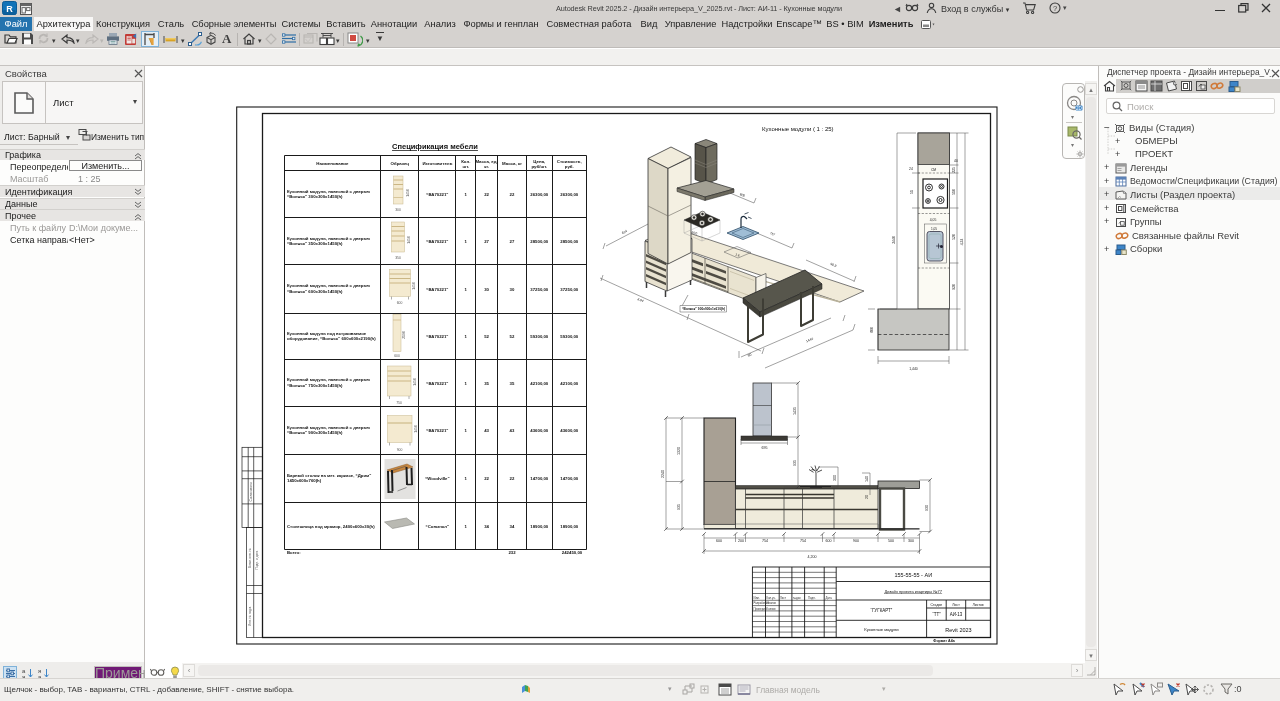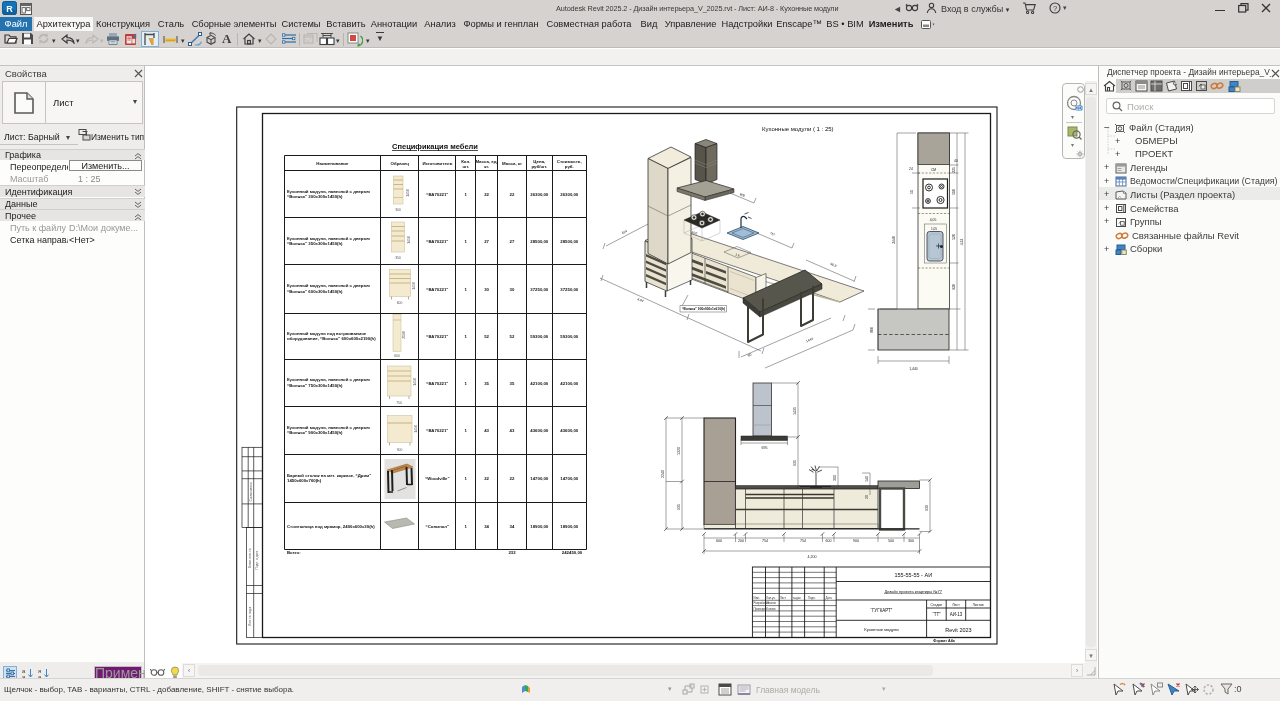--- a/index.html
+++ b/index.html
@@ -32,21 +32,21 @@
       <rect x="0.5" y="0.5" width="14" height="13" rx="2" fill="#1173b8" stroke="#0d5c96"></rect>
       <rect x="1" y="9" width="13" height="5" rx="1.5" fill="#0d5c96" opacity="0.8"></rect>
       <text x="7.5" y="10.5" font-size="9" font-weight="bold" fill="#fff" text-anchor="middle" font-family="Liberation Sans">R</text>
     </svg>
     <svg class="abs" style="left:20px;top:3px" width="12" height="12" viewBox="0 0 12 12">
       <rect x="0.5" y="0.5" width="11" height="11" fill="#fdfdfd" stroke="#555"></rect>
       <rect x="0.5" y="0.5" width="11" height="2.6" fill="#666"></rect>
       <rect x="2" y="4.6" width="3.4" height="5.4" fill="none" stroke="#666"></rect>
       <rect x="6.6" y="4.6" width="3.4" height="3" fill="none" stroke="#666"></rect>
     </svg>
-    <div id="titletext">Autodesk Revit 2025.2 - Дизайн интерьера_V_2025.rvt - Лист: АИ-8 - Кухонные модули</div>
+    <div id="titletext">Autodesk Revit 2025.2 - Дизайн интерьера_V_2025.rvt - Лист: АИ-11 - Кухонные модули</div>
     <div class="abs" style="left:893px;top:4px;font-size:9px;color:#444">◄</div>
     <svg class="abs" style="left:905px;top:2px" width="14" height="12" viewBox="0 0 14 12">
         <g fill="none" stroke="#3c3c3c" stroke-width="1.1">
           <circle cx="4" cy="6" r="2.6"></circle>
           <circle cx="10" cy="6" r="2.6"></circle>
           <path d="M6.6 6h0.8M1 4l1-2m11 2l-1-2"></path>
         </g>
       </svg>
     <svg class="abs" style="left:926px;top:2px" width="11" height="12" viewBox="0 0 11 12">
         <g fill="none" stroke="#3c3c3c" stroke-width="1.1">
@@ -785,21 +785,21 @@
         <path d="M1 0v26 M1 8h8 M1 21h8" stroke="#c8c6c3" stroke-width="0.8" stroke-dasharray="1.5 1.2" fill="none"></path>
       </svg>
     <div class="abs" style="left:5px;top:56px;font-size:10px;color:#3c3c3c">−</div>
     <svg class="abs" style="left:15px;top:57px" width="12" height="11" viewBox="0 0 12 11">
         <g fill="none" stroke="#4a4a4a" stroke-width="0.9">
           <rect x="2.5" y="2.5" width="7" height="6"></rect>
           <path d="M2.5 2.5l-1.4-1.4M9.5 2.5l1.4-1.4M2.5 8.5l-1.4 1.4M9.5 8.5l1.4 1.4"></path>
           <circle cx="6" cy="5.5" r="1.8"></circle>
         </g>
       </svg>
-    <div class="abs" style="left:30px;top:56px;font-size:9.5px;color:#3c3c3c;white-space:nowrap">Файл (Стадия)</div>
+    <div class="abs" style="left:30px;top:56px;font-size:9.5px;color:#3c3c3c;white-space:nowrap">Виды (Стадия)</div>
     <div class="abs" style="left:16px;top:69.5px;font-size:9px;color:#3c3c3c">+</div>
     <div class="abs" style="left:36px;top:69px;font-size:9.5px;color:#3c3c3c;white-space:nowrap">ОБМЕРЫ</div>
     <div class="abs" style="left:16px;top:82.5px;font-size:9px;color:#3c3c3c">+</div>
     <div class="abs" style="left:36px;top:82px;font-size:9.5px;color:#3c3c3c;white-space:nowrap">ПРОЕКТ</div>
     <div class="abs" style="left:5px;top:96px;font-size:9px;color:#3c3c3c">+</div>
     <svg class="abs" style="left:16px;top:96.5px" width="12" height="11" viewBox="0 0 12 11">
         <rect x="1" y="1" width="10" height="9" fill="#e9e9e8" stroke="#5a5a5a"></rect>
         <rect x="1" y="1" width="10" height="2.6" fill="#9a9a9a"></rect>
         <path d="M2.5 5.5h4M2.5 7.5h4" stroke="#888" stroke-width="0.7"></path>
       </svg>

